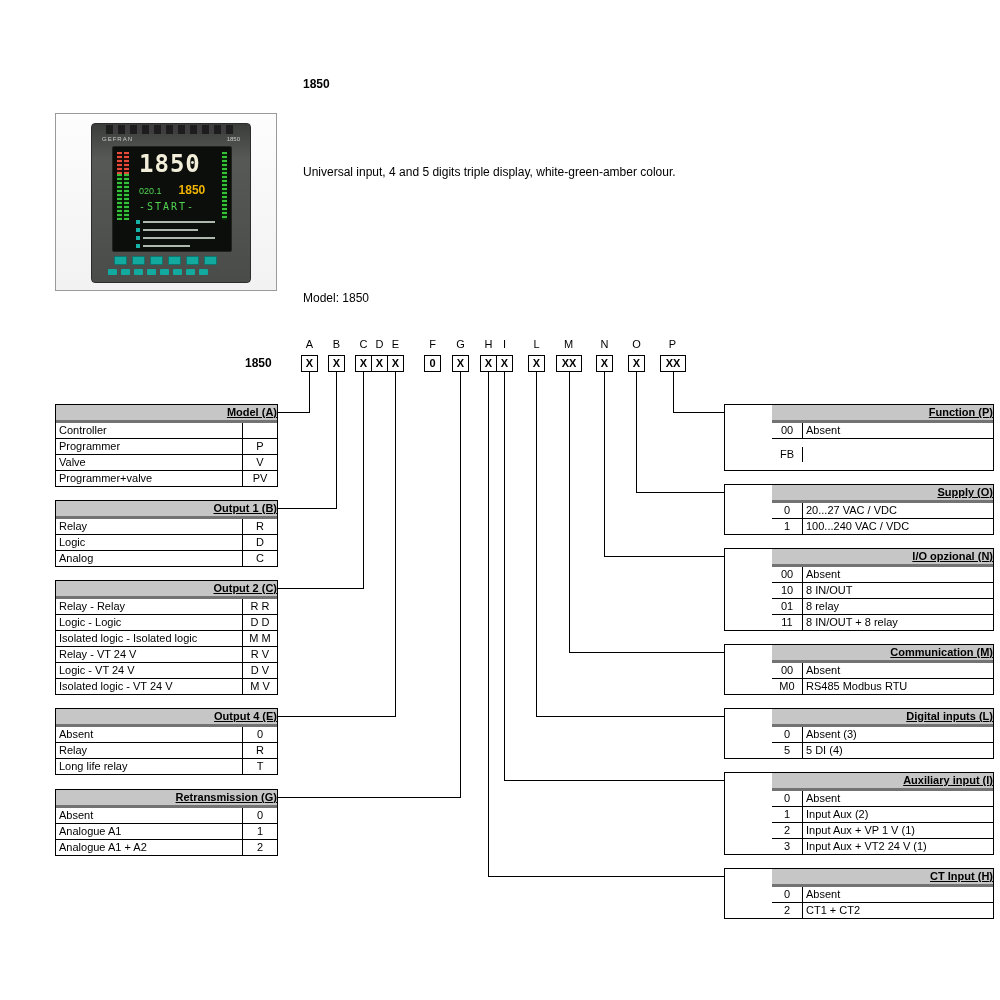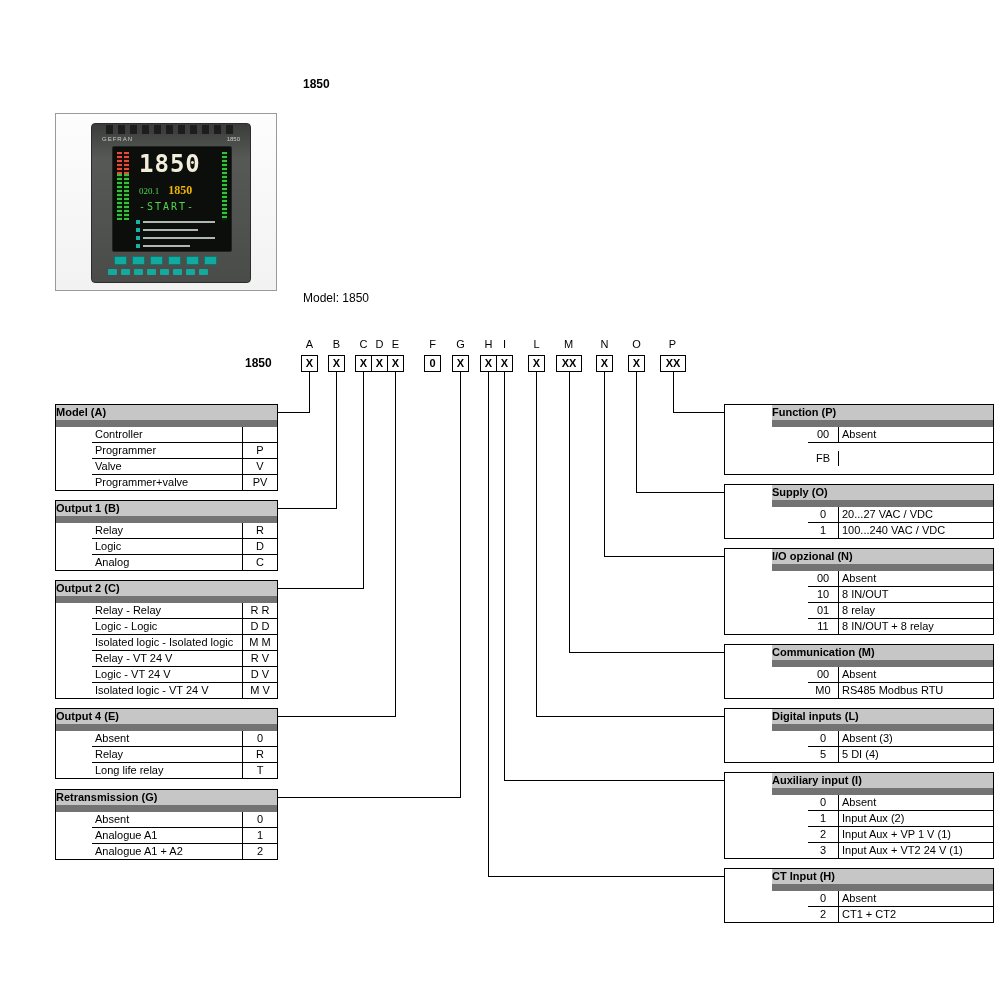--- a/index.html
+++ b/index.html
@@ -17,22 +17,22 @@
   .dev-brand{position:absolute;top:12px;left:10px;font-size:6px;color:#c9c9c9;letter-spacing:1px;}
   .dev-badge{position:absolute;top:12px;right:10px;font-size:6px;color:#c9c9c9;}
   .dev-screen{position:absolute;left:20px;top:22px;width:118px;height:104px;
               background:#0b0e0b;border:1px solid #1f241f;border-radius:2px;}
   .bar-col{position:absolute;top:5px;width:5px;}
   .bar-col.c1{left:4px;} .bar-col.c2{left:11px;} .bar-col.c3{right:4px;}
   .bar-red{height:22px;background:repeating-linear-gradient(180deg,#e84b3a 0 2px,#2a0d08 2px 4px);}
   .bar-grn{height:46px;background:repeating-linear-gradient(180deg,#35c23a 0 2px,#062806 2px 4px);}
   .dev-main{position:absolute;left:26px;top:3px;font-family:"DejaVu Sans Mono",monospace;
             font-weight:bold;font-size:24px;color:#f2eeda;letter-spacing:1px;}
-  .dev-row2{position:absolute;left:26px;top:36px;display:flex;gap:9px;align-items:baseline;
-            font-family:Liberation Serif, serif;}
+  .dev-row2{position:absolute;left:26px;top:36px;display:flex;gap:17px;align-items:baseline;
+            font-family:Liberation Sans, sans-serif;}
   .dev-sm-green{font-size:9px;color:#53d653;}
   .dev-sm-amber{font-size:12px;font-weight:bold;color:#f0b400;}
   .dev-status{position:absolute;left:26px;top:54px;font-size:10px;color:#53d653;
               letter-spacing:2px;font-family:"DejaVu Sans Mono",monospace;}
   .dev-menu{position:absolute;left:23px;right:16px;top:73px;}
   .menu-line{display:flex;align-items:center;gap:3px;margin-bottom:4px;}
   .menu-sq{width:4px;height:4px;background:#17b3a6;}
   .menu-bar{height:2px;background:#aeb8ae;flex:1;}
   .dev-keys{position:absolute;left:22px;top:132px;display:flex;gap:5px;}
   .key{width:11px;height:7px;background:#12a99e;border:1px solid #0b756e;border-radius:1px;}
@@ -50,23 +50,23 @@
   .codeletter{position:absolute;top:338px;width:21px;text-align:center;font-size:11px;}
   .codebox{position:absolute;top:355px;height:17px;box-sizing:border-box;border:1px solid #000;
            background:#fff;text-align:center;line-height:15px;font-size:11px;font-weight:bold;}
 
   
   .connectors{position:absolute;left:0;top:0;pointer-events:none;}
 
   
   .table{position:absolute;width:221px;border:1px solid #000;background:#fff;font-size:11px;}
   .ltable{left:55px;} .rtable{left:724px;padding-left:47px;}
-  .thead{height:15px;line-height:15px;text-align:left;font-weight:bold;
-         background:#c6c6c6;border-bottom:7px solid #737373;}
-  .trow{display:flex;height:15px;line-height:15px;border-bottom:1px solid #000;margin-left:36px;}
+  .thead{height:15px;line-height:15px;text-align:right;font-weight:bold;
+         background:#c6c6c6;border-bottom:3px solid #737373;text-decoration:underline;}
+  .trow{display:flex;height:15px;line-height:15px;border-bottom:1px solid #000;}
   .trow:last-child{border-bottom:none;}
   .trow.tall{height:31px;align-items:center;}
   .cell{overflow:hidden;white-space:nowrap;}
   .ltable .label{flex:1;padding:0 3px;border-right:1px solid #000;}
   .ltable .code{width:34px;text-align:center;}
   .rtable .code{width:30px;text-align:center;border-right:1px solid #000;}
   .rtable .label{flex:1;padding:0 3px;}
   .trow.tall .label{white-space:normal;line-height:15px;}
   .trow.tall .code{display:flex;align-items:center;justify-content:center;}
 </style>
@@ -135,20 +135,21 @@
           <span class="key2"></span>
           <span class="key2"></span>
       </div>
     </div>
   </div>
 
   <div class="title-block">
     <div>1850</div>
   </div>
   <div class="desc-block">
+    <div>Universal input, 4 and 5 digits triple display, white-green-amber colour.</div>
   </div>
   <div class="model-label">Model: 1850</div>
 
   <div class="code-prefix">1850</div>
 
   <span class="codeletter" style="left:299px">A</span>
   <span class="codeletter" style="left:326px">B</span>
   <span class="codeletter" style="left:353px">C</span>
   <span class="codeletter" style="left:369px">D</span>
   <span class="codeletter" style="left:385px">E</span>

